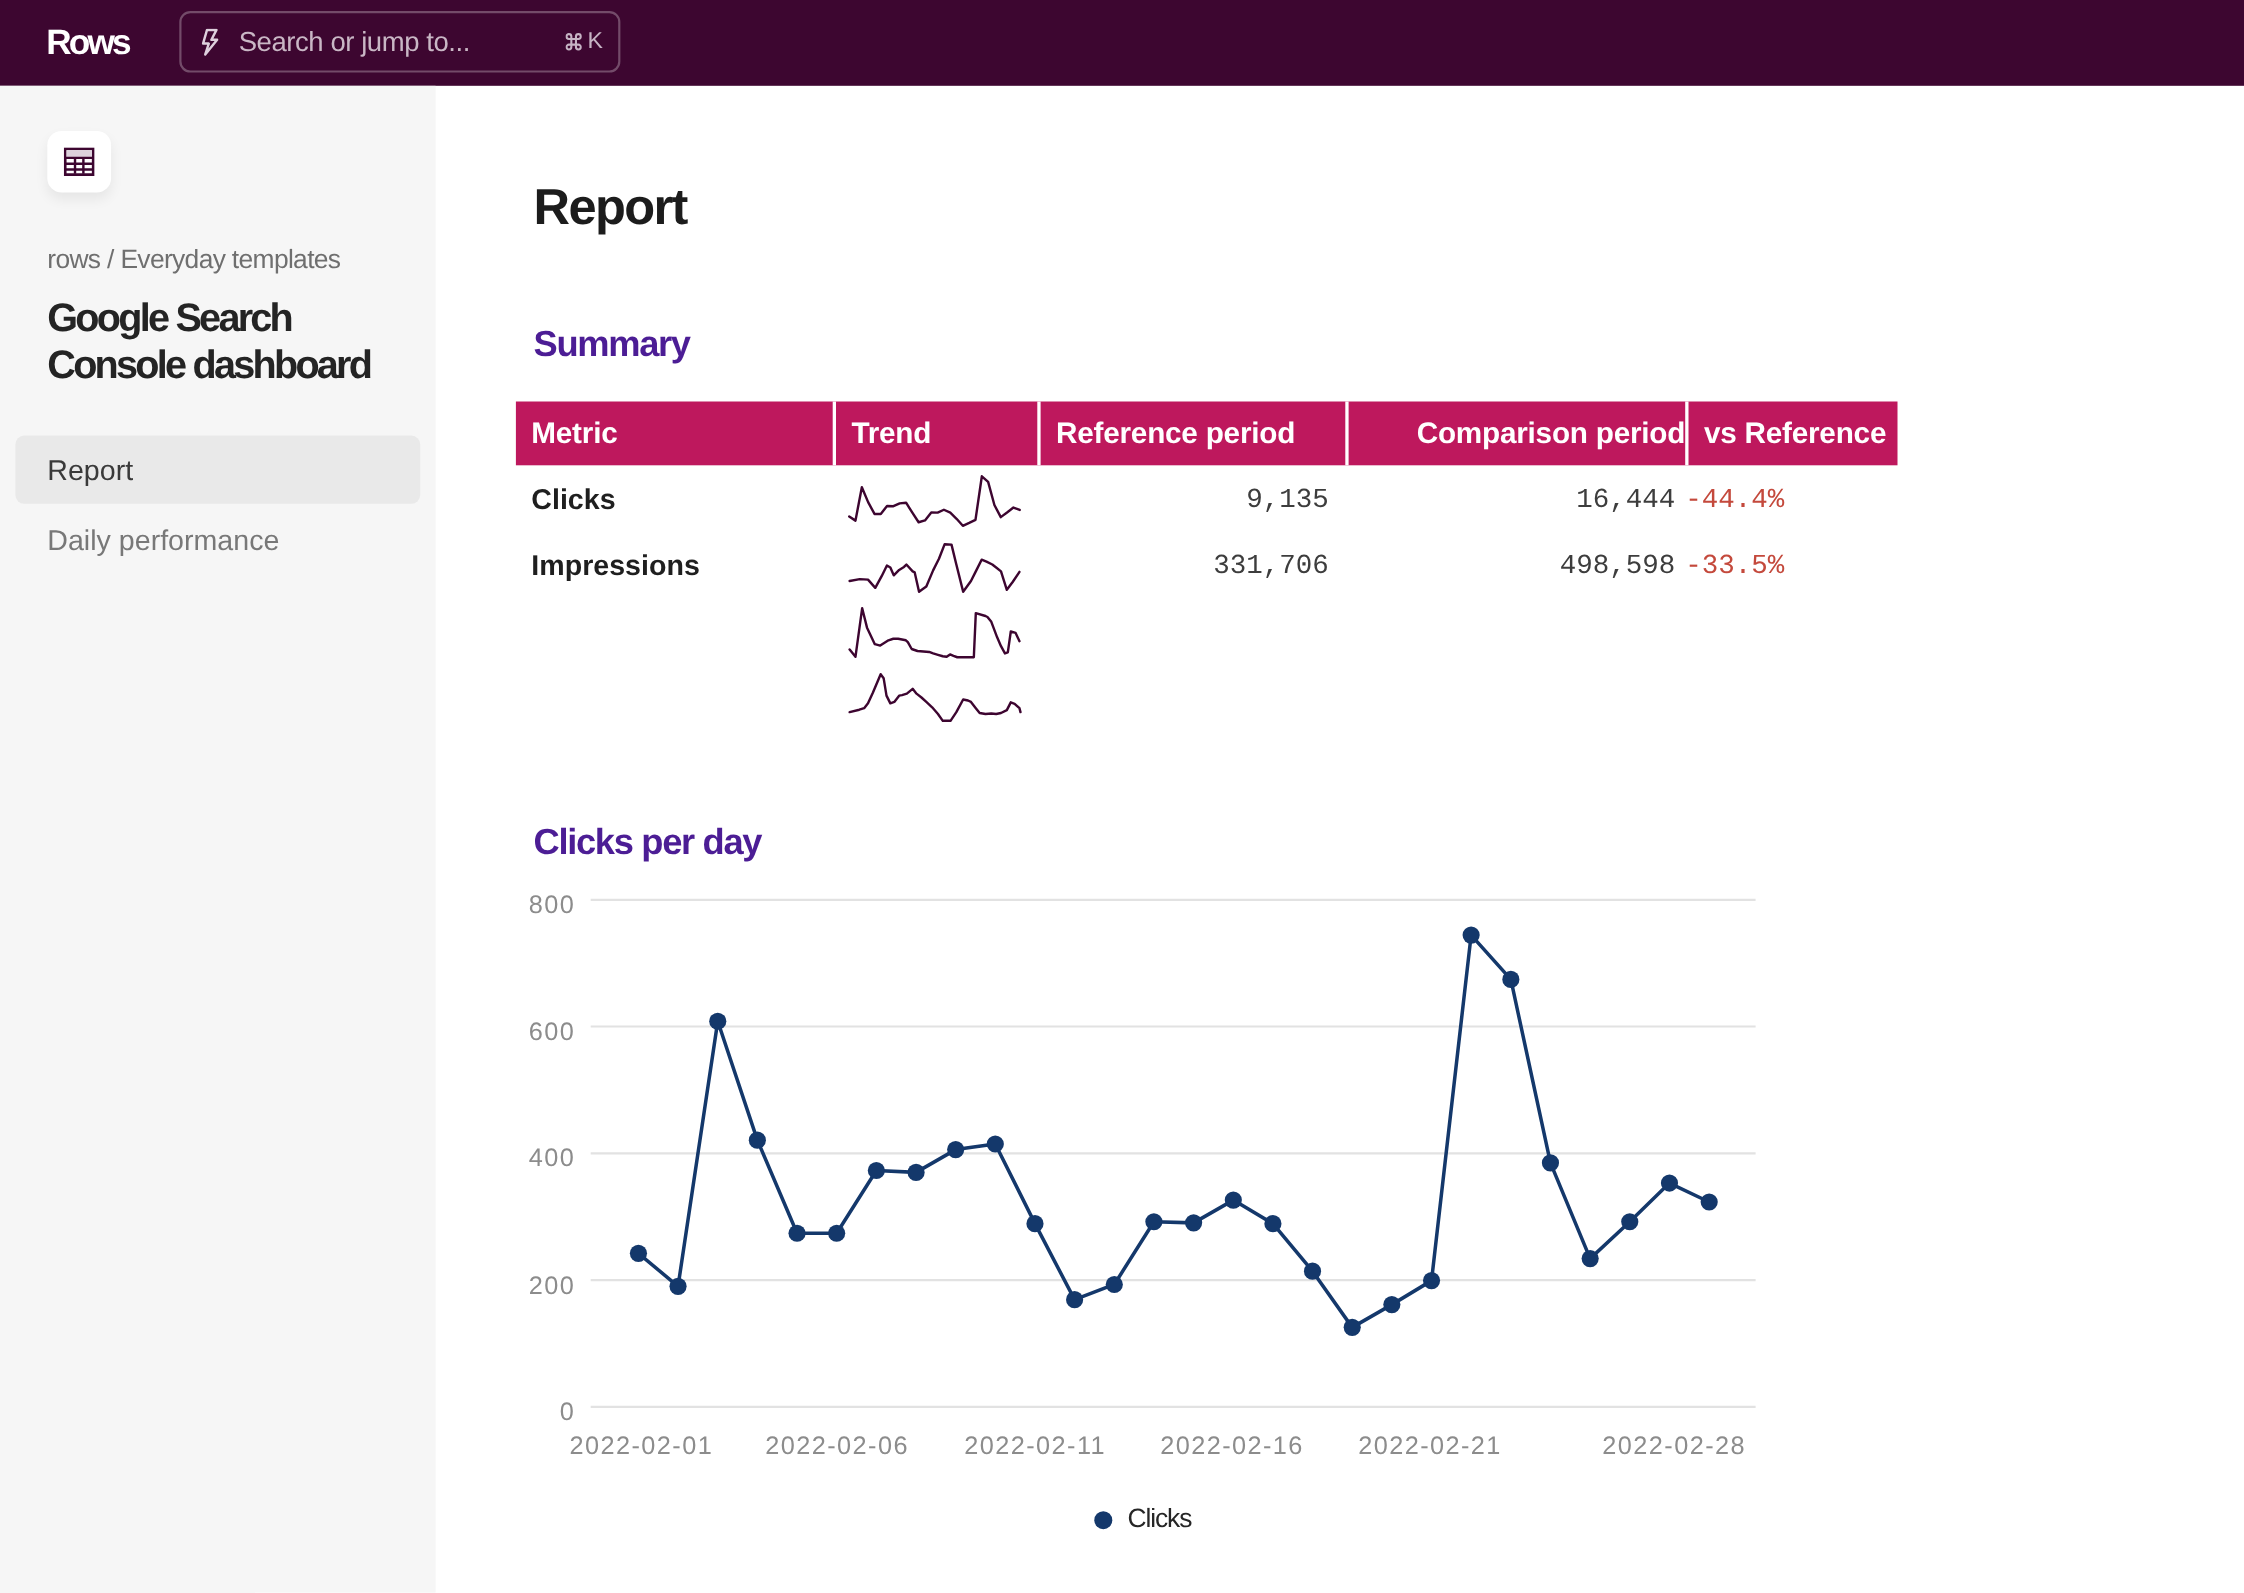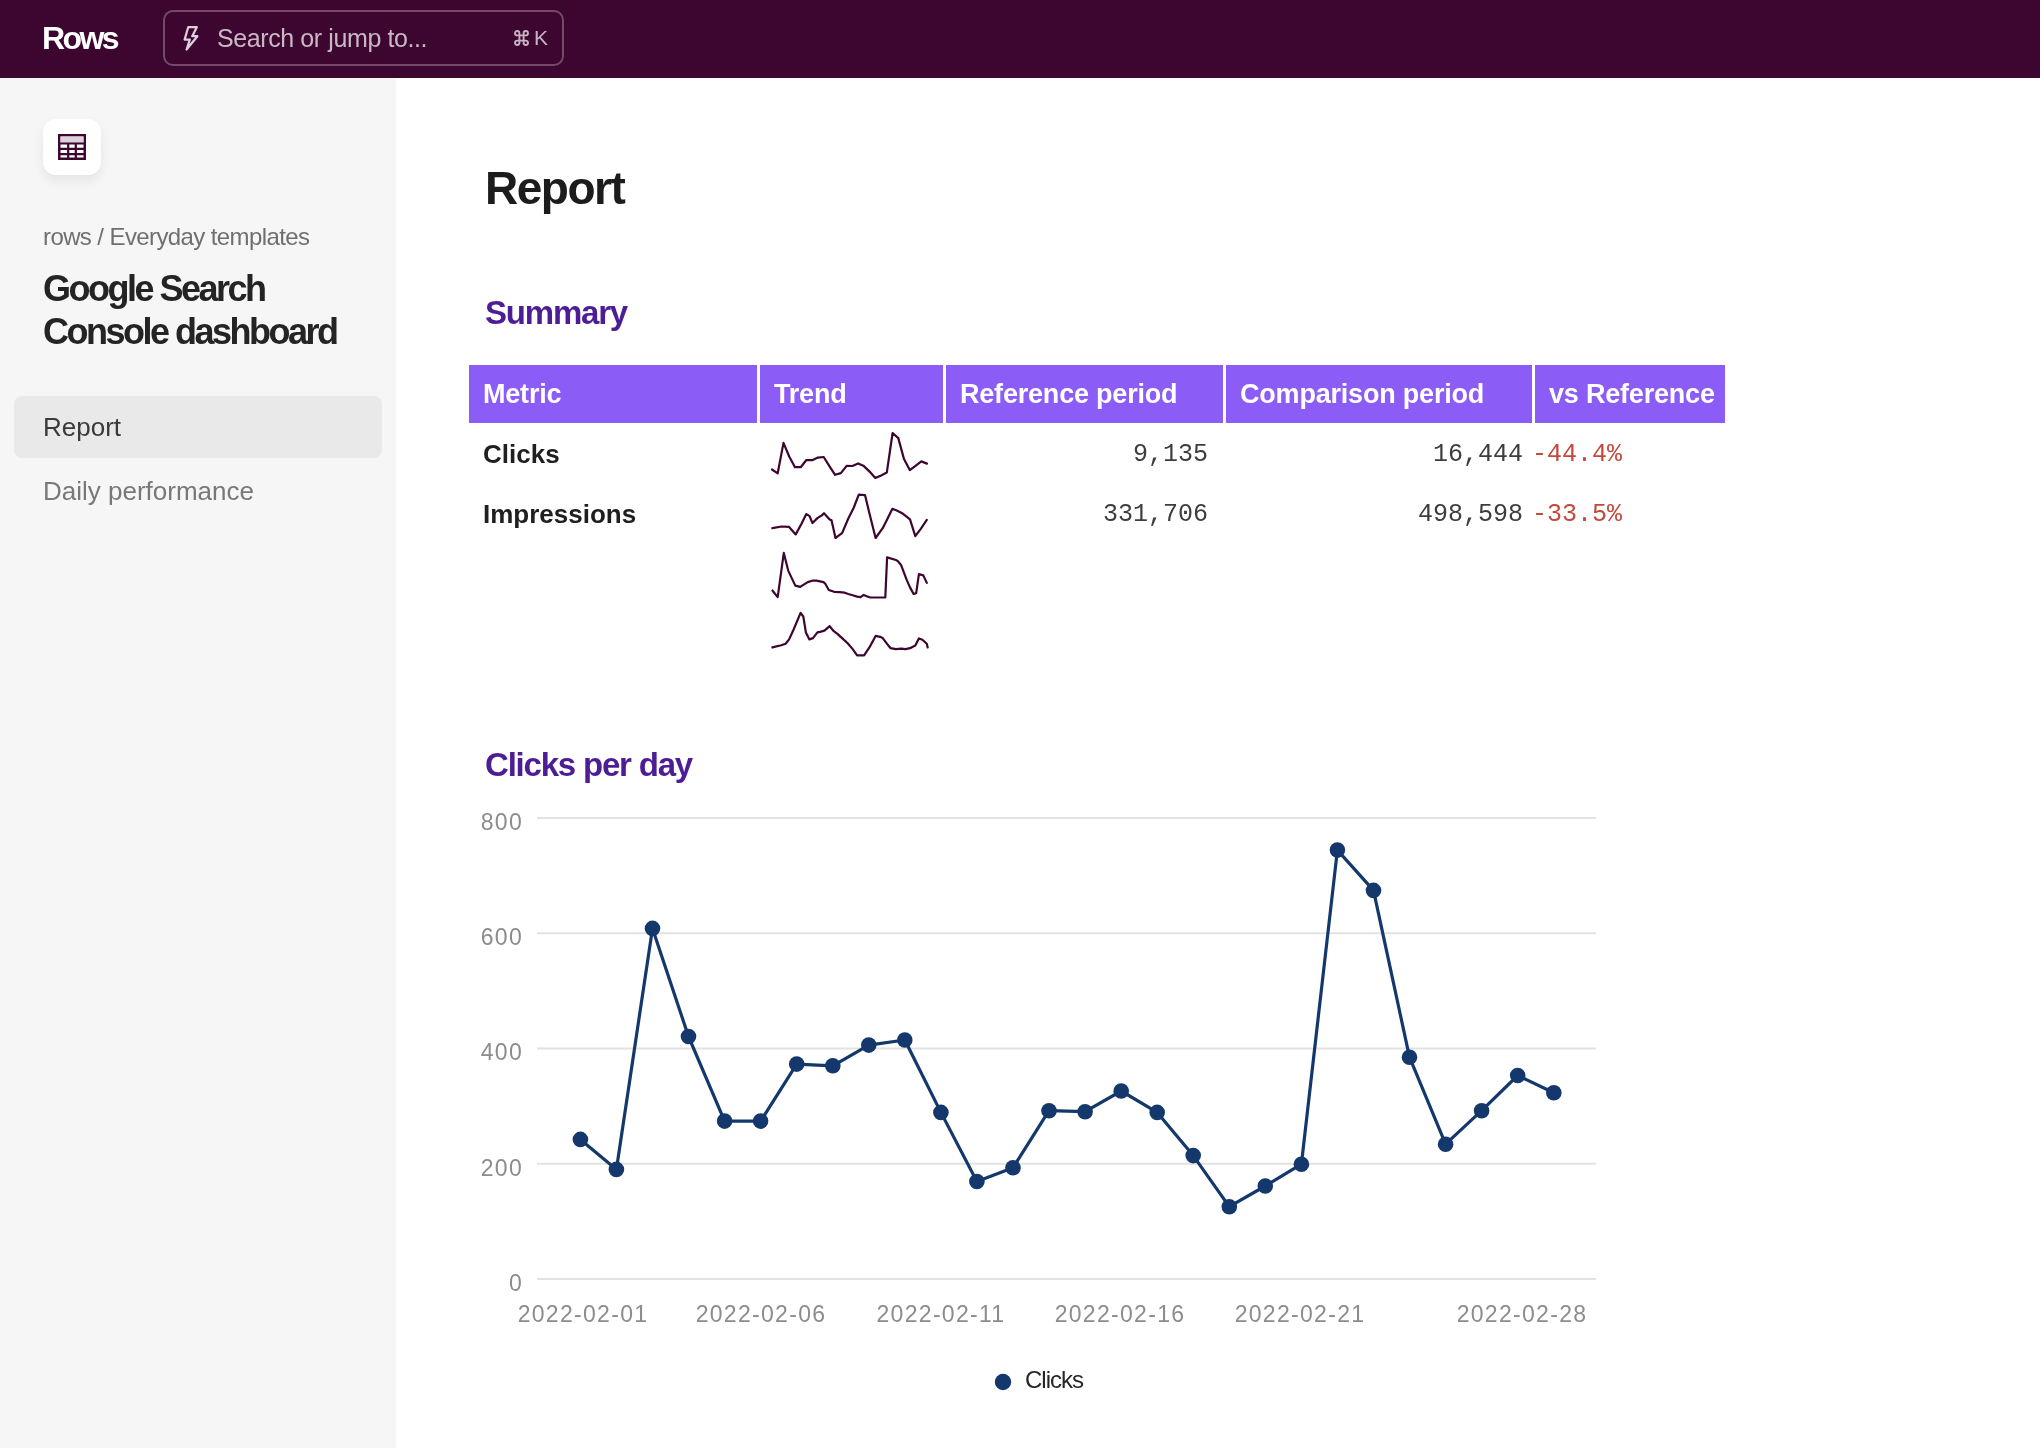--- a/index.html
+++ b/index.html
@@ -20,24 +20,24 @@
   #sbtitle{left:43px;top:267px;font-size:36px;letter-spacing:-2.5px;font-weight:700;color:#242424;line-height:43px;}
   #navsel{left:14px;top:396px;width:368px;height:62px;background:#e9e9e9;border-radius:8px;}
   #navseltxt{left:43px;top:396px;height:62px;line-height:62px;font-size:26px;color:#3a3a3a;}
   #navitem2{left:43px;top:468px;height:46px;line-height:46px;font-size:26px;color:#787878;}
   
   #h1{left:485px;top:161px;font-size:46px;letter-spacing:-1.5px;font-weight:700;color:#1c1c1c;}
   #h2a{left:485px;top:294px;font-size:33px;letter-spacing:-1.2px;font-weight:700;color:#4c1d95;}
   #h2b{left:485px;top:734px;font-size:33px;letter-spacing:-1.2px;font-weight:700;color:#4c1d95;margin-top:12px;}
   
   #tbl{left:469px;top:365px;width:1256px;}
-  .hrow{display:flex;height:58px;background:#8b5cf6;margin-bottom:2px;}
+  .hrow{display:flex;height:58px;background:#be185d;margin-bottom:2px;}
   .hc{color:#fff;font-size:27px;letter-spacing:-0.2px;font-weight:700;line-height:58px;padding-left:14px;box-sizing:border-box;white-space:nowrap;overflow:hidden;}
   .hc + .hc{border-left:3px solid #fff;}
-  .c1{width:288px;}.c2{width:186px;}.c3{width:280px;}.c4{width:309px;}.c5{width:193px;}
+  .c1{width:288px;}.c2{width:186px;}.c3{width:280px;}.c4{width:309px;text-align:right;}.c5{width:193px;}
   .drow{display:flex;height:59.5px;align-items:center;}
   .dc{box-sizing:border-box;}
   .lbl{font-size:26px;font-weight:700;color:#1f1f1f;padding-left:14px;}
   .num{font-family:"Liberation Mono",monospace;font-size:25px;color:#3d3d3d;text-align:right;padding-right:15px;}
   .pct{font-family:"Liberation Mono",monospace;font-size:25px;text-align:left;padding-right:13px;}
   .neg{color:#c4493c;}
   .pos{color:#27876a;}
 </style>
 </head>
 <body>

